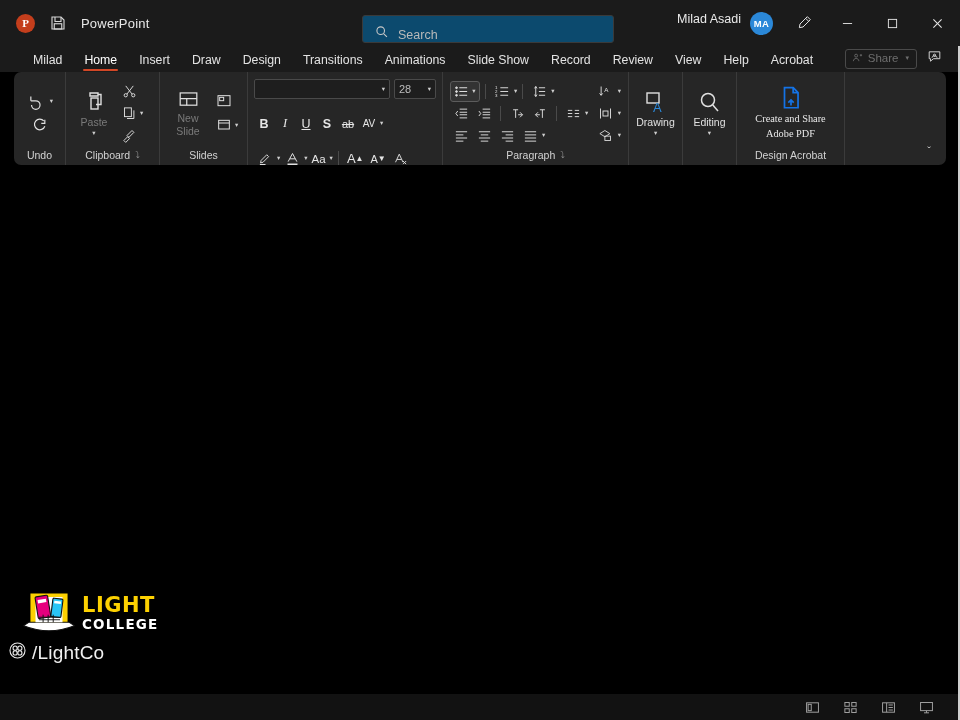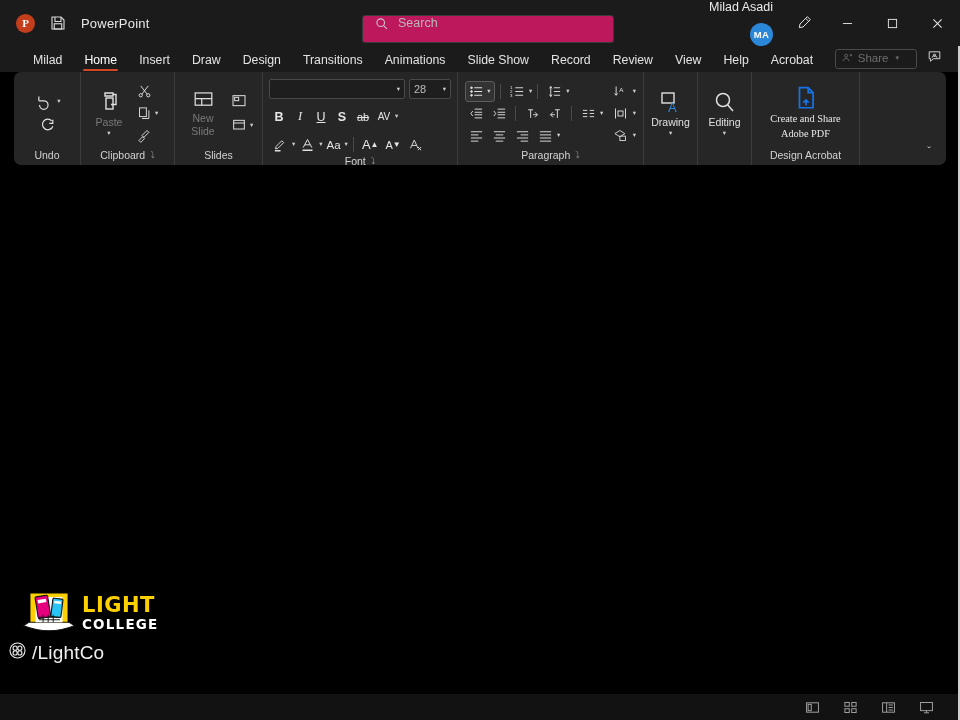--- a/index.html
+++ b/index.html
@@ -31,34 +31,34 @@
     display: flex; align-items: center; justify-content: center;
     color: #fff; font-size: 11px; font-weight: bold;
     font-family: "Liberation Serif", serif;
   }
   .save-icon { width: 18px; height: 18px; color: #d8d8d8; display:block; }
   .tb-title { color: #e8e8e8; font-size: 13px; letter-spacing: .2px; }
 
   .searchbox {
     position: absolute; left: 362px; top: 15px;
     width: 252px; height: 28px;
-    background: #be185d;
+    background: #0c4a6e;
     border: 1px solid #3a3a3a;
     border-radius: 3px;
-    display: flex; align-items: flex-start; gap: 10px;
+    display: flex; align-items: flex-end; gap: 10px;
     padding-left: 12px;
   }
   .searchbox svg { width: 13px; height: 13px; color: #c9c9c9; }
   .search-ph { color: #b9b9b9; font-size: 12.5px; }
 
   .tb-right {
     margin-left: auto; display: flex; align-items: center;
     height: 100%;
   }
-  .user { display: flex; align-items: flex-end; gap: 9px; padding-right: 10px; flex-direction: column; }
+  .user { display: flex; align-items: flex-start; gap: 9px; padding-right: 10px; }
   .user-name { color: #eaeaea; font-size: 12.5px; }
   .avatar {
     width: 23px; height: 23px; border-radius: 50%;
     background: #2b88d8; color: #fff;
     font-size: 9.5px; font-weight: bold;
     display: flex; align-items: center; justify-content: center;
     letter-spacing: .3px;
   }
   .pen-btn { width: 42px; height: 46px; display:flex; align-items:center; justify-content:center; }
   .pen-btn svg { width: 16px; height: 16px; color: #e2e2e2; }
@@ -91,21 +91,21 @@
     height: 2px; background: #d24726;
     border-radius: 1px;
   }
   .tabs-right {
     margin-left: auto; display: flex; align-items: center;
     gap: 4px; padding-right: 12px; padding-bottom: 2px;
   }
   .share-btn {
     display: flex; align-items: center; gap: 5px;
     border: 1px solid #4a4a4a; border-radius: 3px;
-    padding: 2px 17px 3px 6px;
+    padding: 2px 7px 3px 6px;
     color: #6e6e6e; font-size: 11.5px;
   }
   .share-btn svg { width: 11px; height: 11px; }
   .share-caret { font-size: 7px; margin-left: 2px; }
   .comments-btn { padding: 2px 6px; }
   .comments-btn svg { width: 15px; height: 15px; color: #dcdcdc; }
 
   
   .ribbon {
     height: 93px;
@@ -146,34 +146,34 @@
   .btn-s {
     display: flex; align-items: center; justify-content: center;
     width: 22px; height: 21px; border-radius: 3px;
   }
   .btn-s.wide { width: 30px; }
   .row { display: flex; align-items: center; }
   .col { display: flex; flex-direction: column; }
   .hl { border: 1px solid #5c5c5c; background: #333; border-radius: 3px; }
 
   
-  .g-undo { width: 67px; }
+  .g-undo { width: 52px; }
   .g-undo .grp-body { flex-direction: column; justify-content: center; gap: 3px; }
 
   
   .g-clip { width: 94px; }
   .g-clip .grp-body { gap: 2px; }
 
   
   .g-slides { width: 88px; }
   .g-slides .grp-body { gap: 3px; }
 
   
   .g-font { width: 195px; }
-  .g-font .grp-body { flex-direction: column; align-items: stretch; padding: 0 6px; gap: 7px; }
+  .g-font .grp-body { flex-direction: column; align-items: stretch; padding: 0 6px; gap: 14px; }
   .fontline { display: flex; gap: 4px; padding-top: 2px; }
   .fontname {
     flex: 1; height: 20px; background: #1e1e1e;
     border: 1px solid #4a4a4a; border-radius: 2px;
     display: flex; align-items: center; padding: 0 4px;
     color: #d9d9d9; font-size: 11px;
   }
   .fontsize {
     width: 42px; height: 20px; background: #1e1e1e;
     border: 1px solid #4a4a4a; border-radius: 2px;

